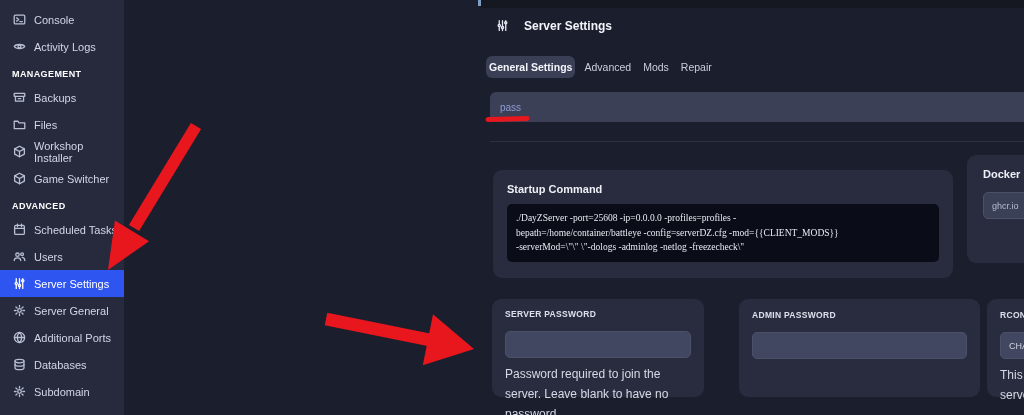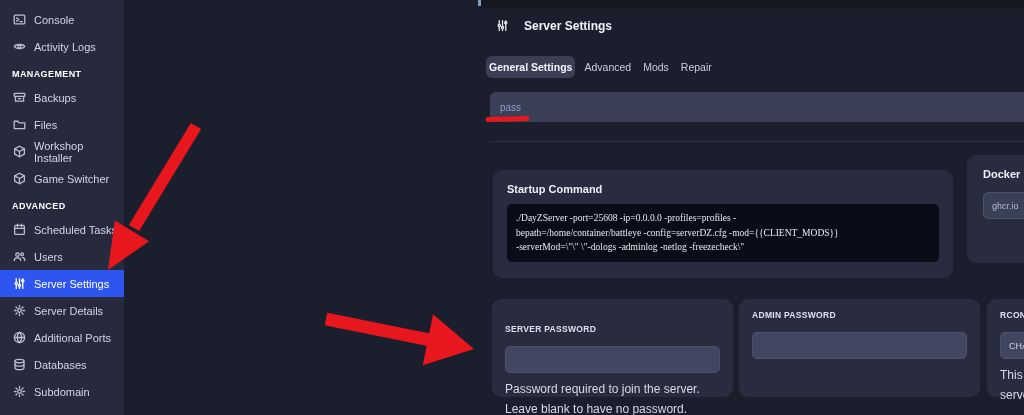--- a/index.html
+++ b/index.html
@@ -141,21 +141,21 @@
         </span>
         <span>Server Settings</span>
       </div>
       <div class="side-item">
         <span class="ic">
           <svg viewBox="0 0 16 16">
             <circle cx="8" cy="8" r="2.2"></circle>
             <path d="M8 1.8v2M8 12.2v2M1.8 8h2M12.2 8h2M3.6 3.6L5 5M11 11l1.4 1.4M12.4 3.6L11 5M5 11l-1.4 1.4"></path>
           </svg>
         </span>
-        <span>Server Details</span>
+        <span>Server General</span>
       </div>
       <div class="side-item">
         <span class="ic">
           <svg viewBox="0 0 16 16">
             <circle cx="8" cy="8" r="6.3"></circle>
             <path d="M1.7 8h12.6M8 1.7c-3.6 3.5-3.6 9.1 0 12.6c3.6-3.5 3.6-9.1 0-12.6Z"></path>
           </svg>
         </span>
         <span>Additional Ports</span>
       </div>
@@ -211,21 +211,21 @@
     <div class="codeblock" id="startup-code">./DayZServer -port=25608 -ip=0.0.0.0 -profiles=profiles -
 bepath=/home/container/battleye -config=serverDZ.cfg -mod={{CLIENT_MODS}}
 -serverMod=\"\" \"-dologs -adminlog -netlog -freezecheck\"</div>
   </div>
 
   <div class="card" style="left:967px;top:155px;width:150px;height:108px;padding:13px 16px;">
     <div class="card-title">Docker</div>
     <input class="field-input" style="background: rgb(58, 64, 86); color: rgb(182, 188, 207);" type="text" readonly="" value="ghcr.io">
   </div>
 
-  <div class="card" style="left:492px;top:299px;width:241px;height:98px;padding:25px 13px;">
+  <div class="card" style="left:492px;top:299px;width:212px;height:98px;padding:10px 13px;">
     <div class="field-label">SERVER PASSWORD</div>
     <input class="field-input" type="text" readonly="" value="" style="">
     <div class="help">Password required to join the server. Leave blank to have no password.</div>
   </div>
 
   <div class="card" style="left:739px;top:299px;width:241px;height:98px;padding:11px 13px;">
     <div class="field-label">ADMIN PASSWORD</div>
     <input class="field-input" type="text" readonly="" value="" style="">
   </div>
 

